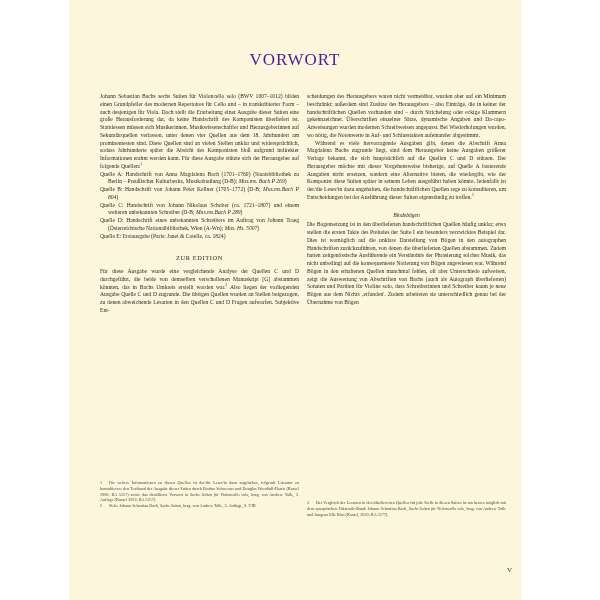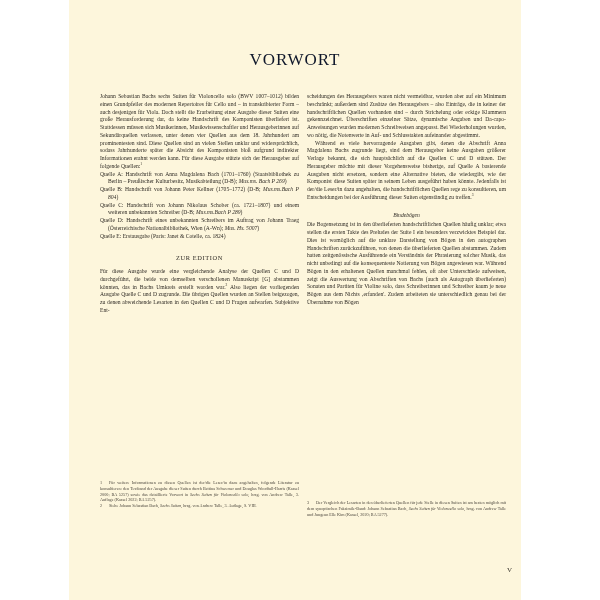--- a/index.html
+++ b/index.html
@@ -6,21 +6,21 @@
   body {
     width: 600px; height: 600px; background: #ffffff; position: relative; overflow: hidden;
     font-family: "Liberation Serif", "DejaVu Serif", serif; color: #2e2a24;
   }
   .page {
     position: absolute; left: 69px; top: 0; width: 452px; height: 600px;
     background: #fdf6dc;
   }
   .title {
     position: absolute; left: 0; right: 0; top: 50px; text-align: center;
-    font-size: 17px; letter-spacing: 1px; color: #0f172a;
+    font-size: 17px; letter-spacing: 1px; color: #4c1d95;
   }
   .col { position: absolute; width: 199px; font-size: 5.6px; line-height: 7.75px; text-align: justify; hyphens: auto; }
   .col-left { left: 31px; top: 93px; }
   .col-right { left: 238px; top: 93px; }
   p { margin: 0; }
   .indent { text-indent: 8px; }
   .src { padding-left: 8px; text-indent: -8px; margin: 0; }
   .src .i, .it { font-style: italic; }
   .subhead { text-align: center; font-size: 6.4px; letter-spacing: 0.6px; margin: 14px 0 6px 0; }
   .subhead-it { text-align: center; font-style: italic; margin: 10px 0 2px 0; }

